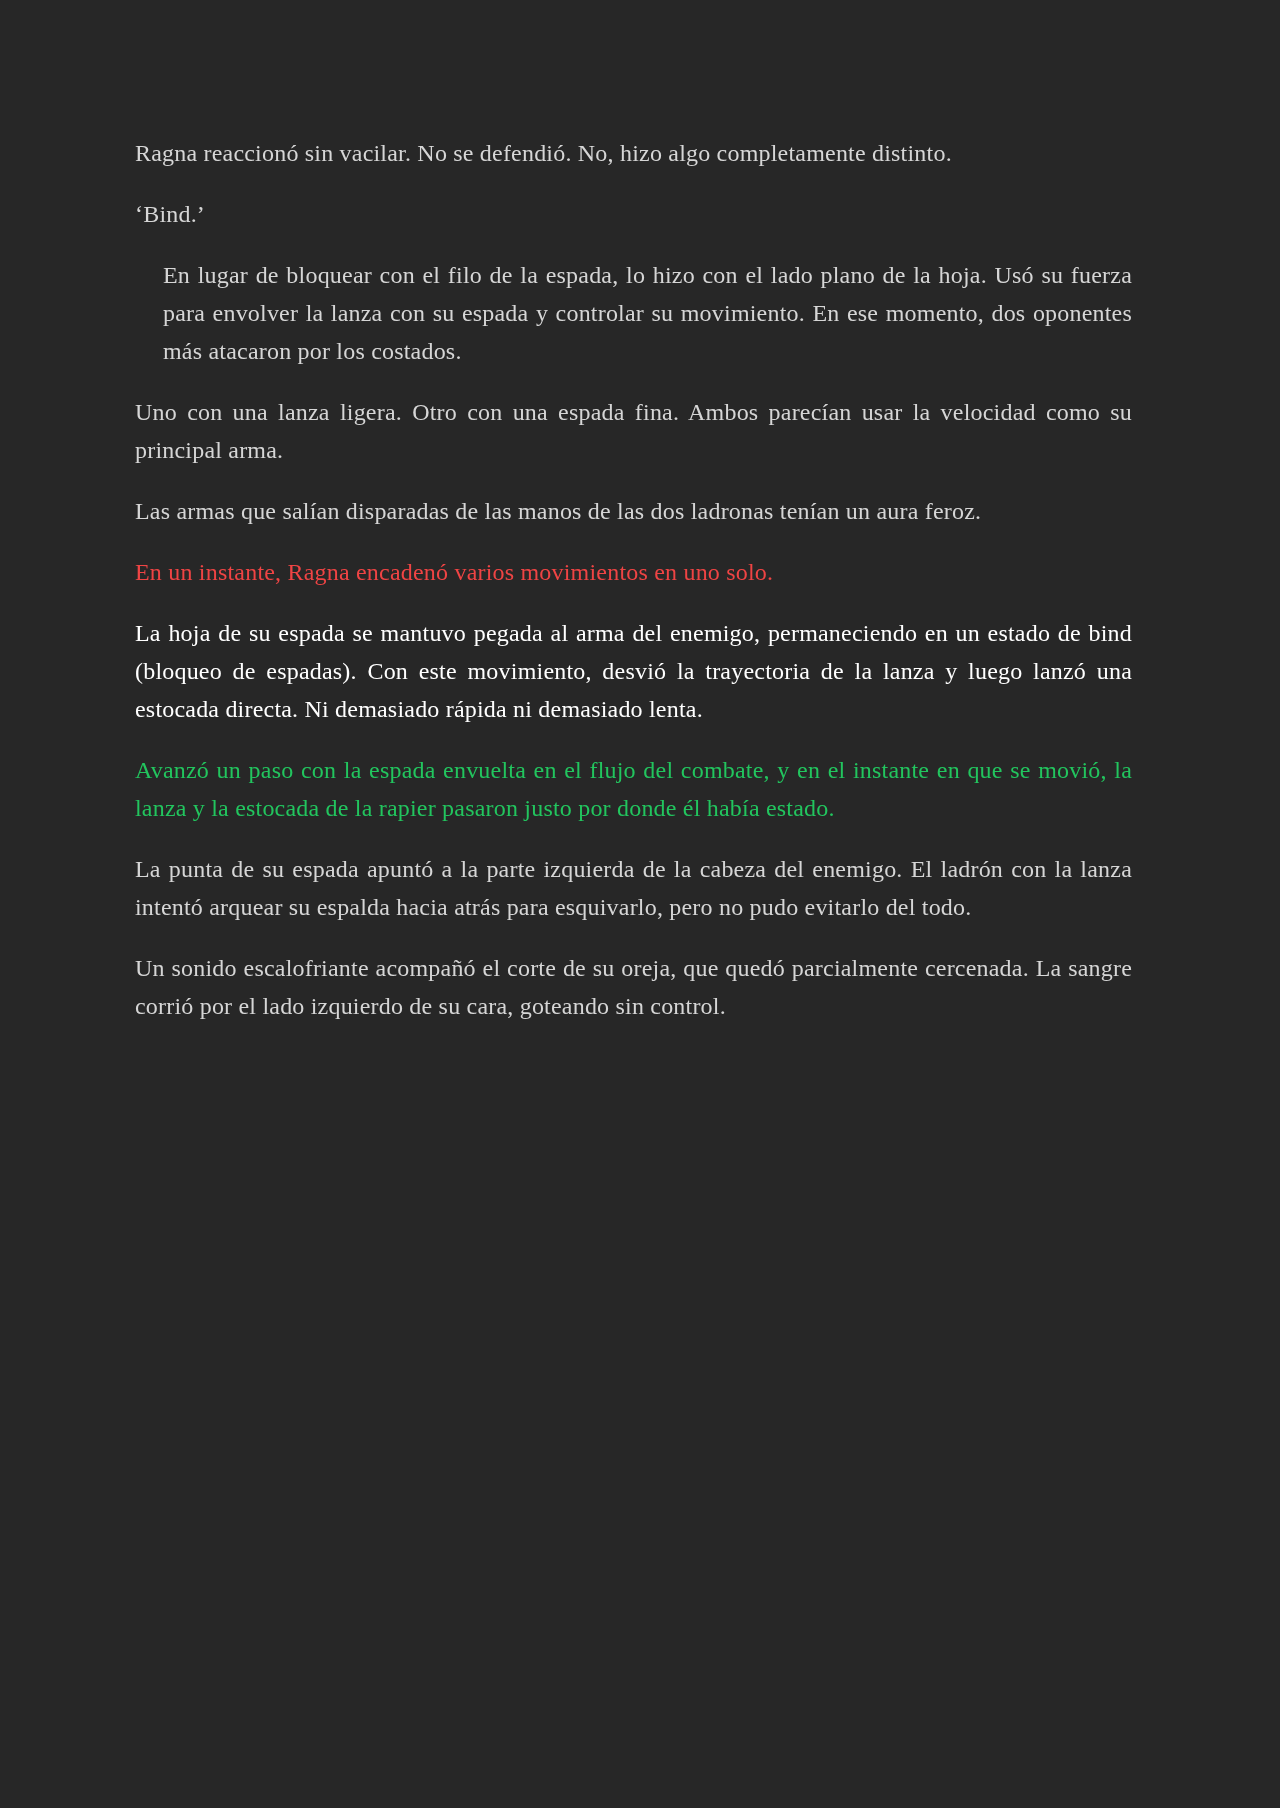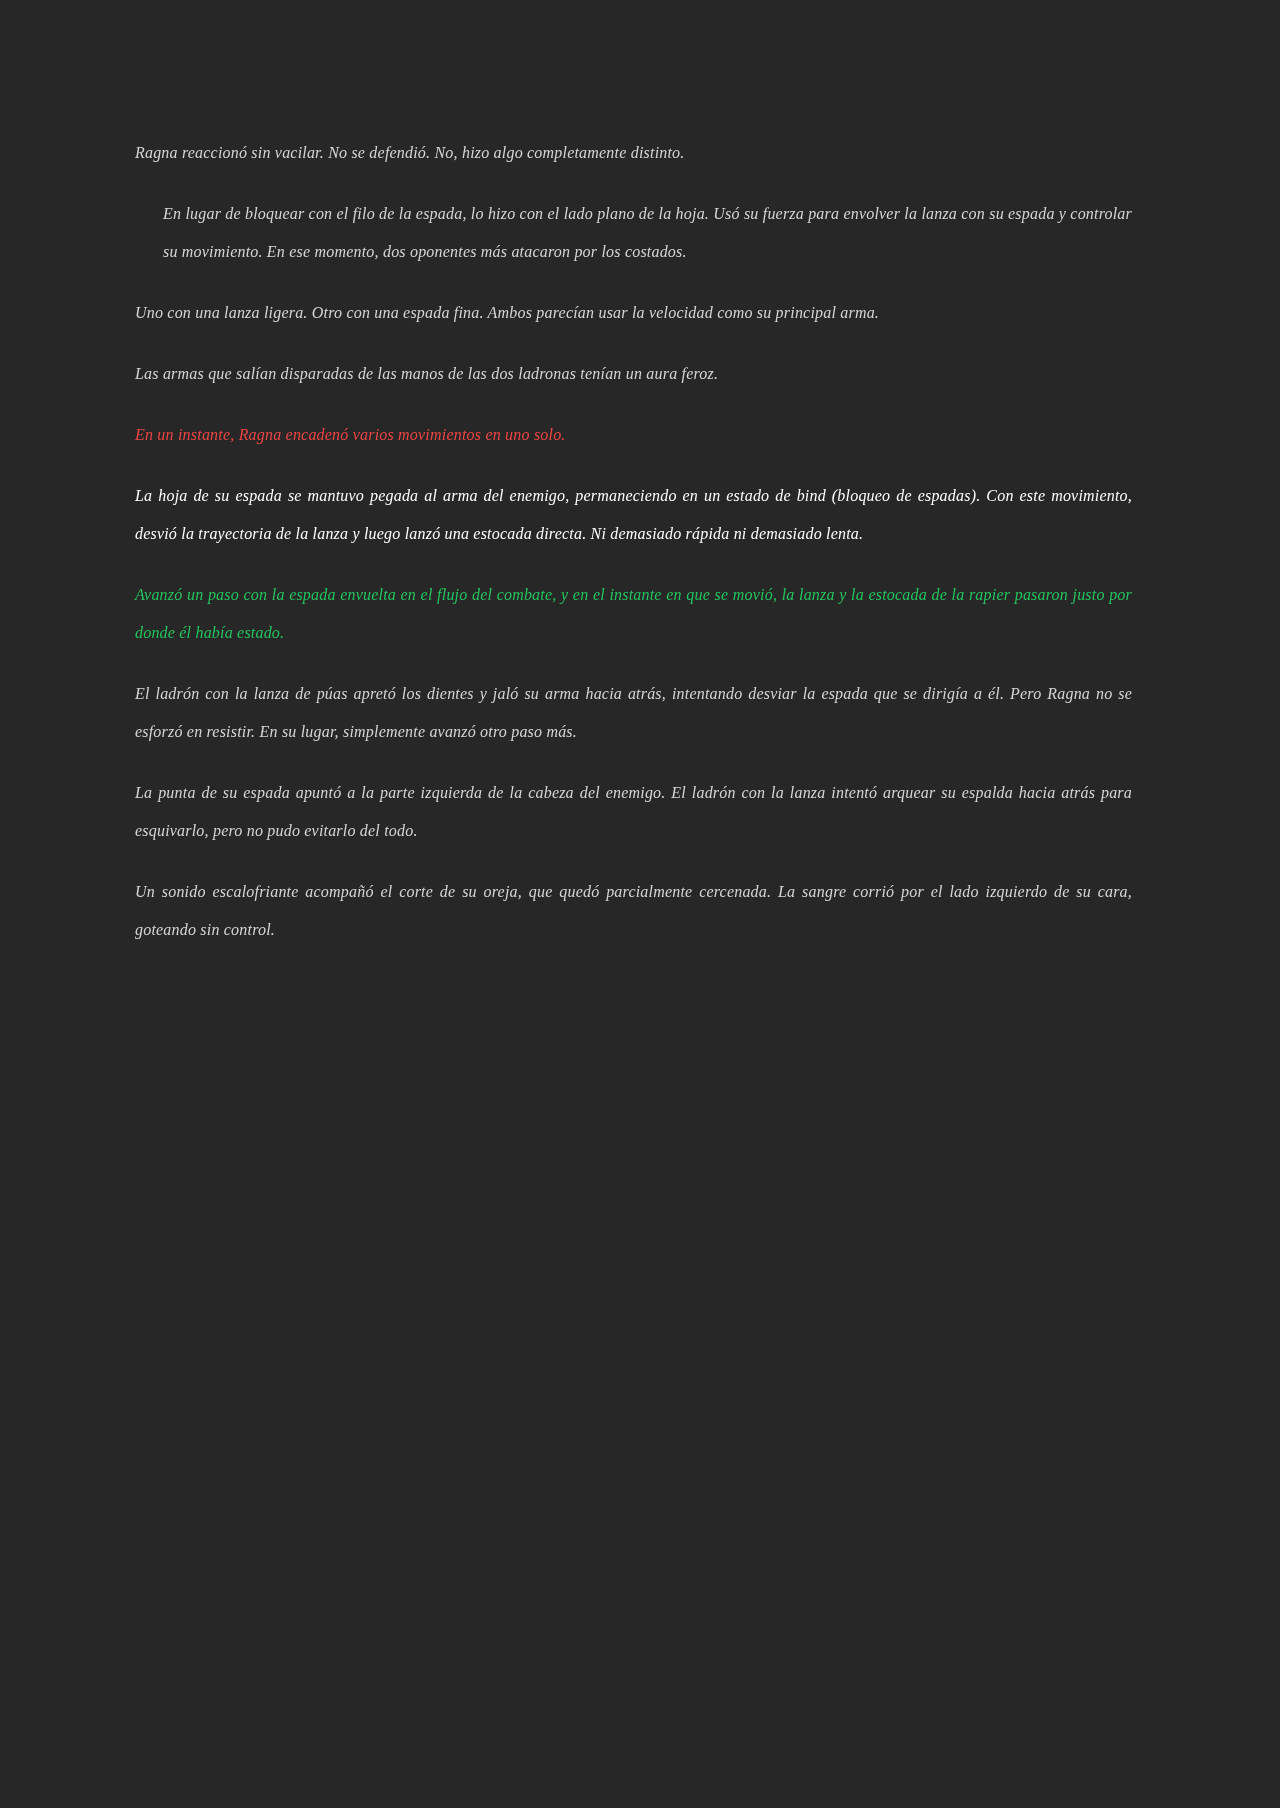--- a/index.html
+++ b/index.html
@@ -16,40 +16,39 @@
   .reader-page {
     box-sizing: border-box;
     width: 1280px;
     height: 1808px;
     padding: 134px 148px 0 135px; 
     background: #272727;
   }
   .reader-content p {
     margin: 0 0 23px 0;
     color: #d6d6d6;
-    font-size: 16px;
+    font-size: 24px;
     line-height: 38px;
     text-align: justify;
     text-justify: inter-word;
     letter-spacing: 0.2px;
-    font-style: italic;
   }
   .reader-content p:last-child {
     margin-bottom: 0;
   }
 </style>
 </head>
 <body style="background: rgb(39, 39, 39);">
 
 <div class="reader-page">
   <div class="reader-content">
     <p style="color: rgb(214, 214, 214);">Ragna reaccionó sin vacilar. No se defendió. No, hizo algo completamente distinto.</p>
+    <p style="color: rgb(214, 214, 214);">‘Bind.’</p>
     <p style="color: rgb(214, 214, 214); margin-left: 28px;">En lugar de bloquear con el filo de la espada, lo hizo con el lado plano de la hoja. Usó su fuerza para envolver la lanza con su espada y controlar su movimiento. En ese momento, dos oponentes más atacaron por los costados.</p>
     <p style="color: rgb(214, 214, 214);">Uno con una lanza ligera. Otro con una espada fina. Ambos parecían usar la velocidad como su principal arma.</p>
     <p style="color: rgb(214, 214, 214);">Las armas que salían disparadas de las manos de las dos ladronas tenían un aura feroz.</p>
     <p style="color: #ef4444;">En un instante, Ragna encadenó varios movimientos en uno solo.</p>
     <p style="color: #ffffff;">La hoja de su espada se mantuvo pegada al arma del enemigo, permaneciendo en un estado de bind (bloqueo de espadas). Con este movimiento, desvió la trayectoria de la lanza y luego lanzó una estocada directa. Ni demasiado rápida ni demasiado lenta.</p>
     <p style="color: #22c55e;">Avanzó un paso con la espada envuelta en el flujo del combate, y en el instante en que se movió, la lanza y la estocada de la rapier pasaron justo por donde él había estado.</p>
-    <p style="color: rgb(214, 214, 214);">El ladrón con la lanza de púas apretó los dientes y jaló su arma hacia atrás, intentando desviar la espada que se dirigía a él. Pero Ragna no se esforzó en resistir. En su lugar, simplemente avanzó otro paso más.</p>
     <p style="color: rgb(214, 214, 214);">La punta de su espada apuntó a la parte izquierda de la cabeza del enemigo. El ladrón con la lanza intentó arquear su espalda hacia atrás para esquivarlo, pero no pudo evitarlo del todo.</p>
     <p style="color: rgb(214, 214, 214);">Un sonido escalofriante acompañó el corte de su oreja, que quedó parcialmente cercenada. La sangre corrió por el lado izquierdo de su cara, goteando sin control.</p>
   </div>
 </div>
 
 </body></html>

